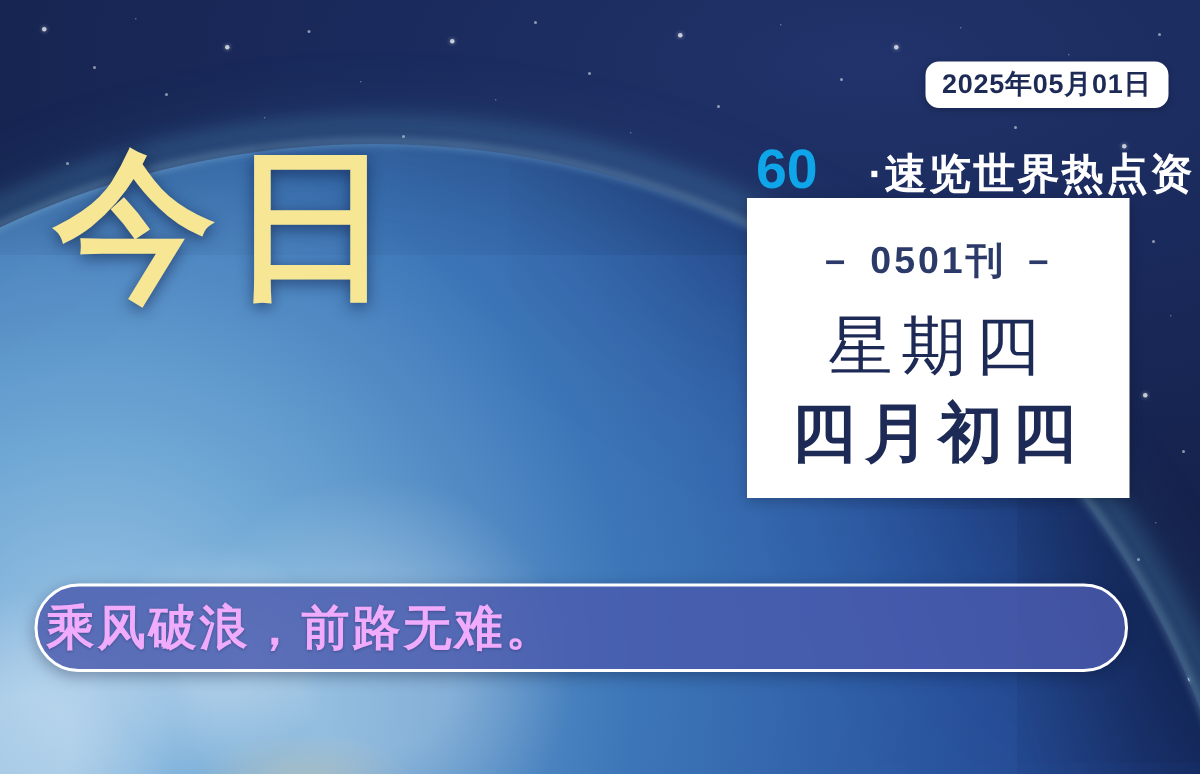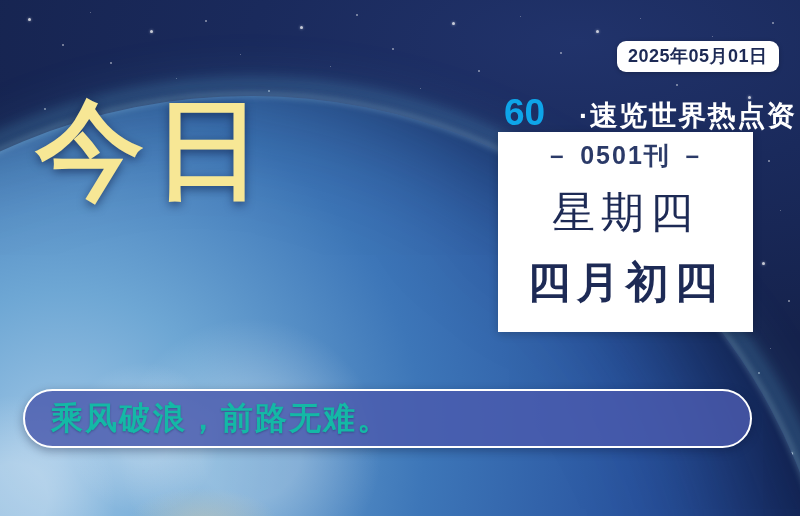--- a/index.html
+++ b/index.html
@@ -91,43 +91,43 @@
     display:flex;align-items:baseline;
   }
   .tag-60{color:#0ea5e9;font-size:37px;font-weight:bold;letter-spacing:0;}
   .tag-rest{color:#ffffff;font-size:28px;font-weight:bold;letter-spacing:1.5px;margin-left:5px;}
 
   
   .card{
     position:absolute;left:498px;top:132px;width:255px;height:200px;
     background:#ffffff;box-shadow:0 2px 8px rgba(0,0,0,.22);
     display:flex;flex-direction:column;align-items:center;
-    padding-top:7px;box-sizing:border-box;
+    padding-top:25px;box-sizing:border-box;
   }
   .card-issue{
     color:#2b3a68;font-size:25px;font-weight:bold;letter-spacing:2px;
   }
   .card-weekday{
     color:#1d2a55;font-size:43px;font-weight:normal;letter-spacing:6px;margin-top:12px;
   }
   .card-lunar{
-    color:#1d2a55;font-size:43px;font-weight:bold;letter-spacing:6px;margin-top:12px;
+    color:#1d2a55;font-size:43px;font-weight:bold;letter-spacing:6px;
   }
 
   
   .quote{
     position:absolute;left:23px;top:389px;width:729px;height:59px;
     border:2px solid #ffffff;border-radius:30px;
     background:rgba(74,90,173,.82);
     box-shadow:0 3px 10px rgba(10,18,50,.35);
     display:flex;align-items:center;box-sizing:border-box;
   }
   .quote span{
-    color:#14b8a6;font-size:32px;font-weight:bold;letter-spacing:2px;
-    margin-left:26px;text-shadow:0 1px 2px rgba(20,30,70,.35);
+    color:#f0abfc;font-size:32px;font-weight:bold;letter-spacing:2px;
+    margin-left:6px;text-shadow:0 1px 2px rgba(20,30,70,.35);
   }
 </style>
 </head>
 <body>
 
 <div class="poster">
 
   <div class="space"></div>
 
   <div class="stars">

